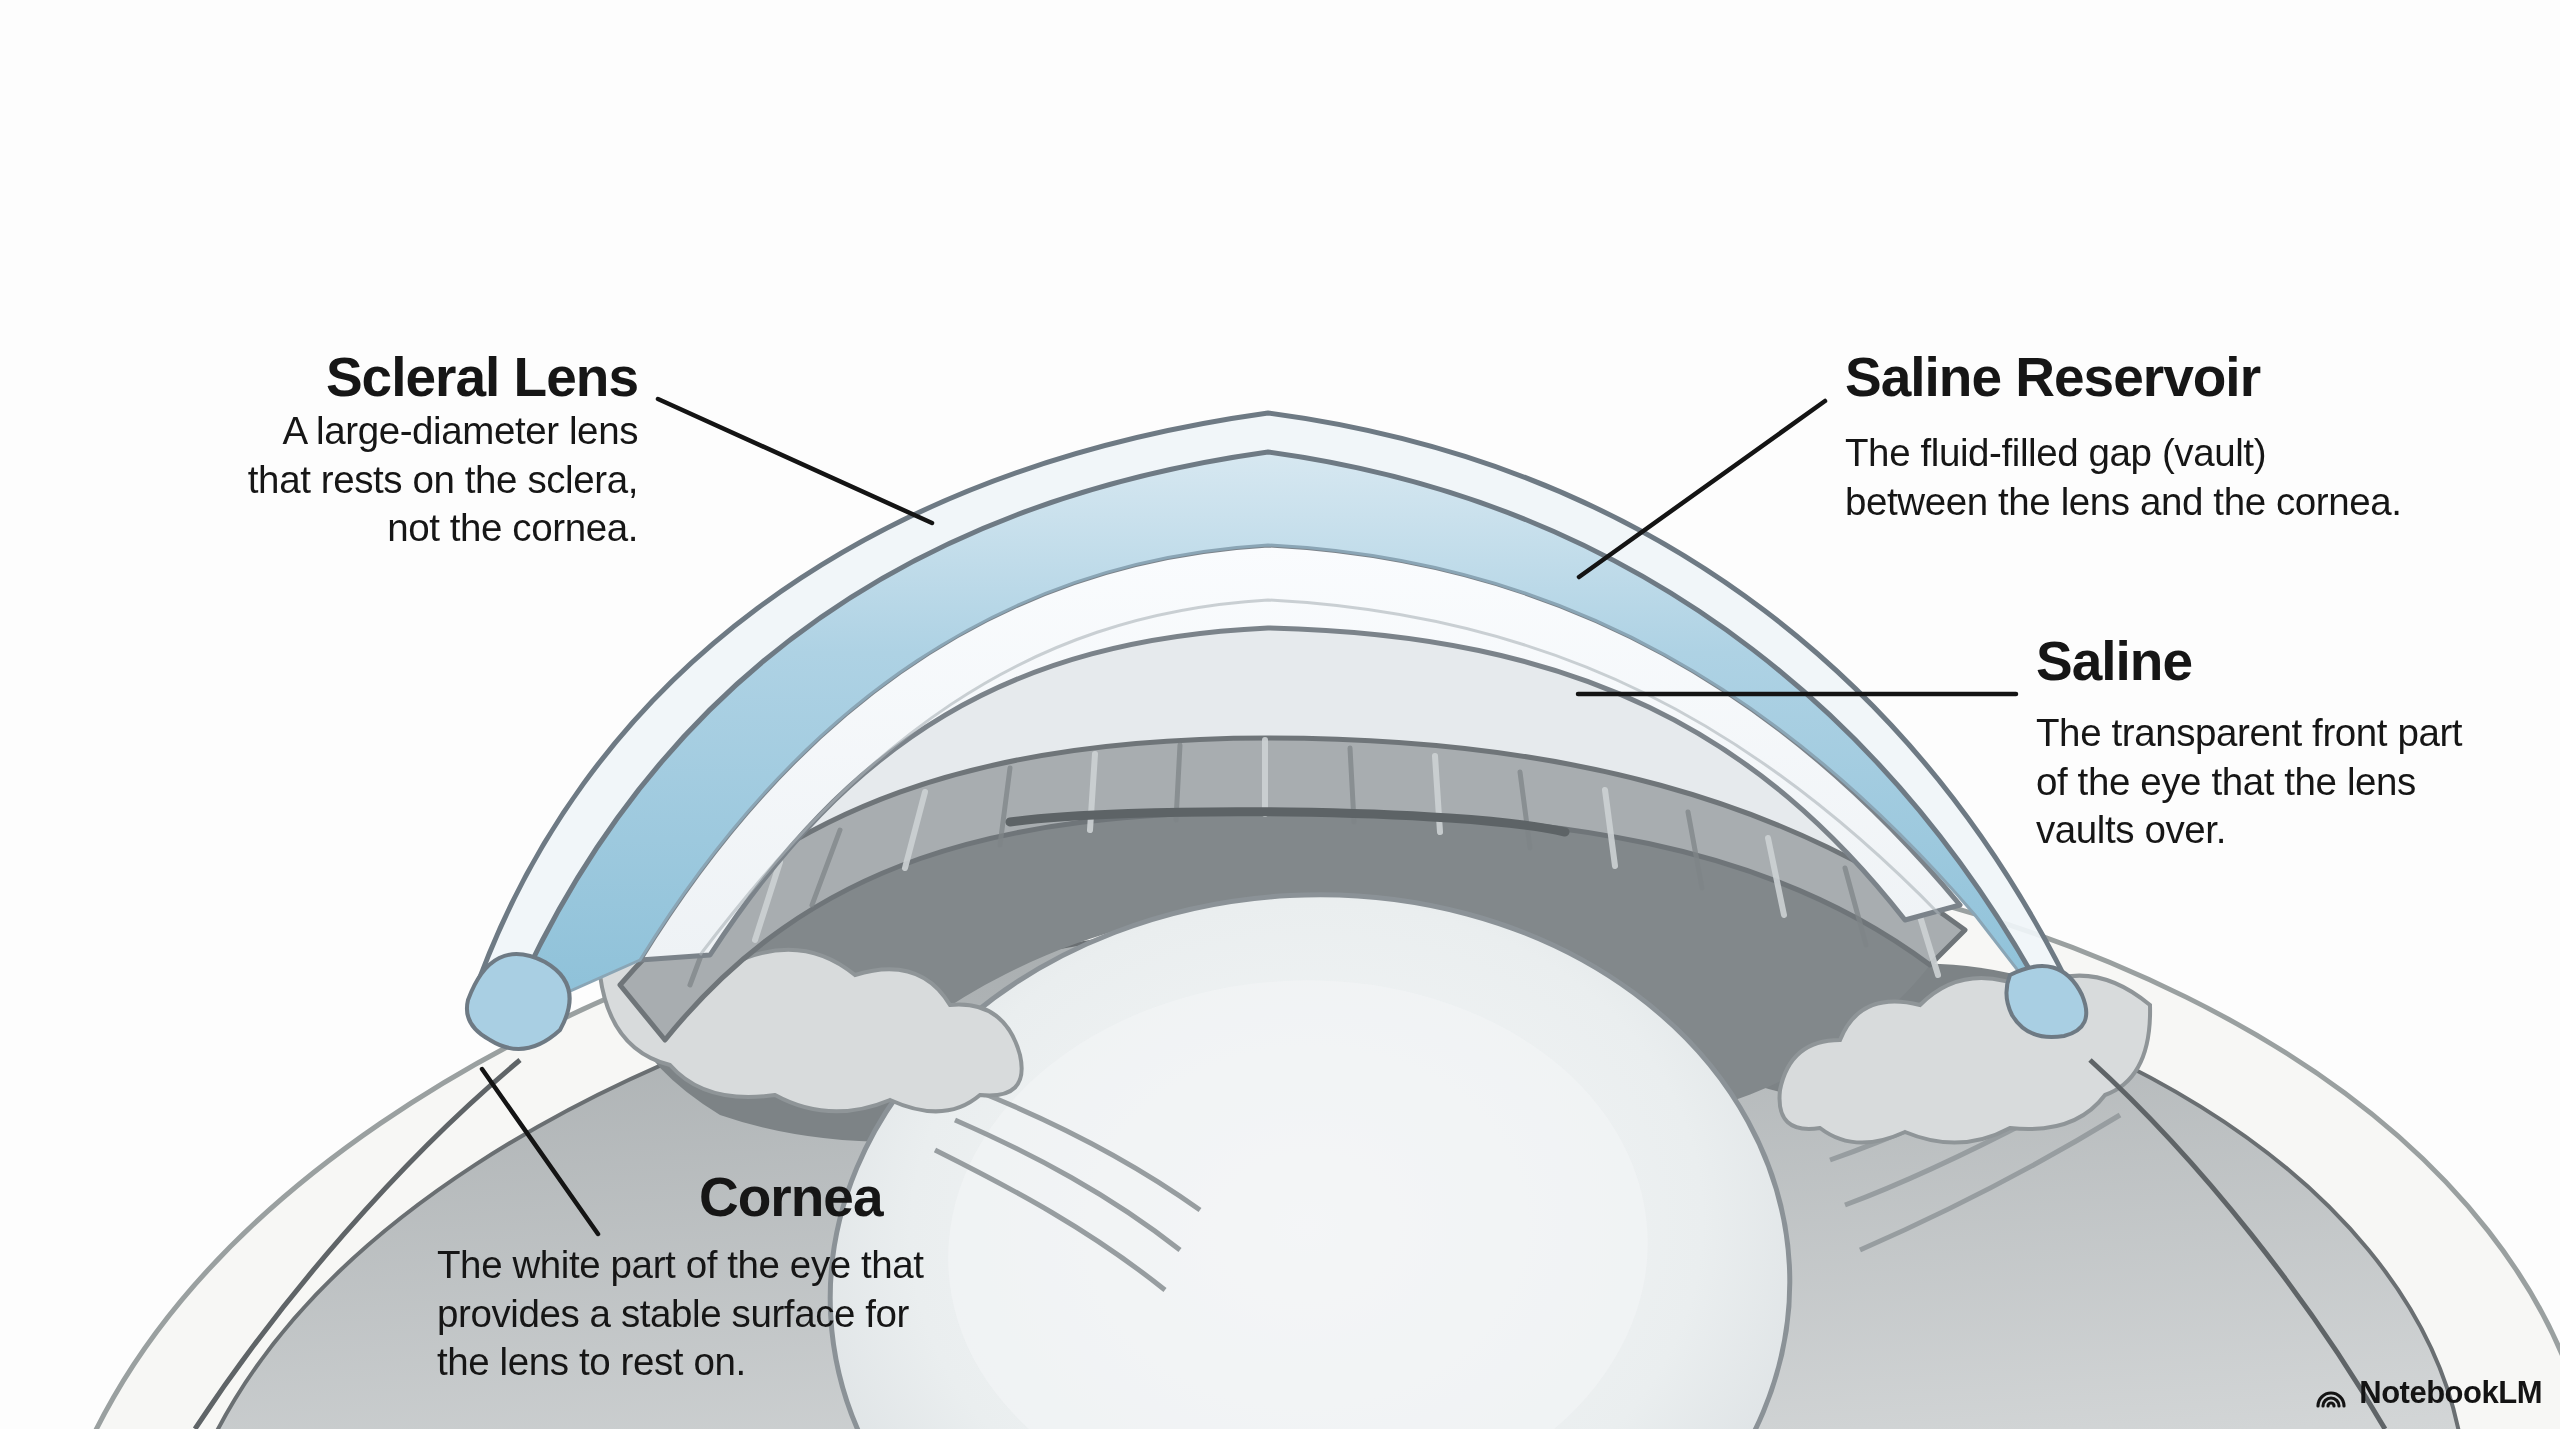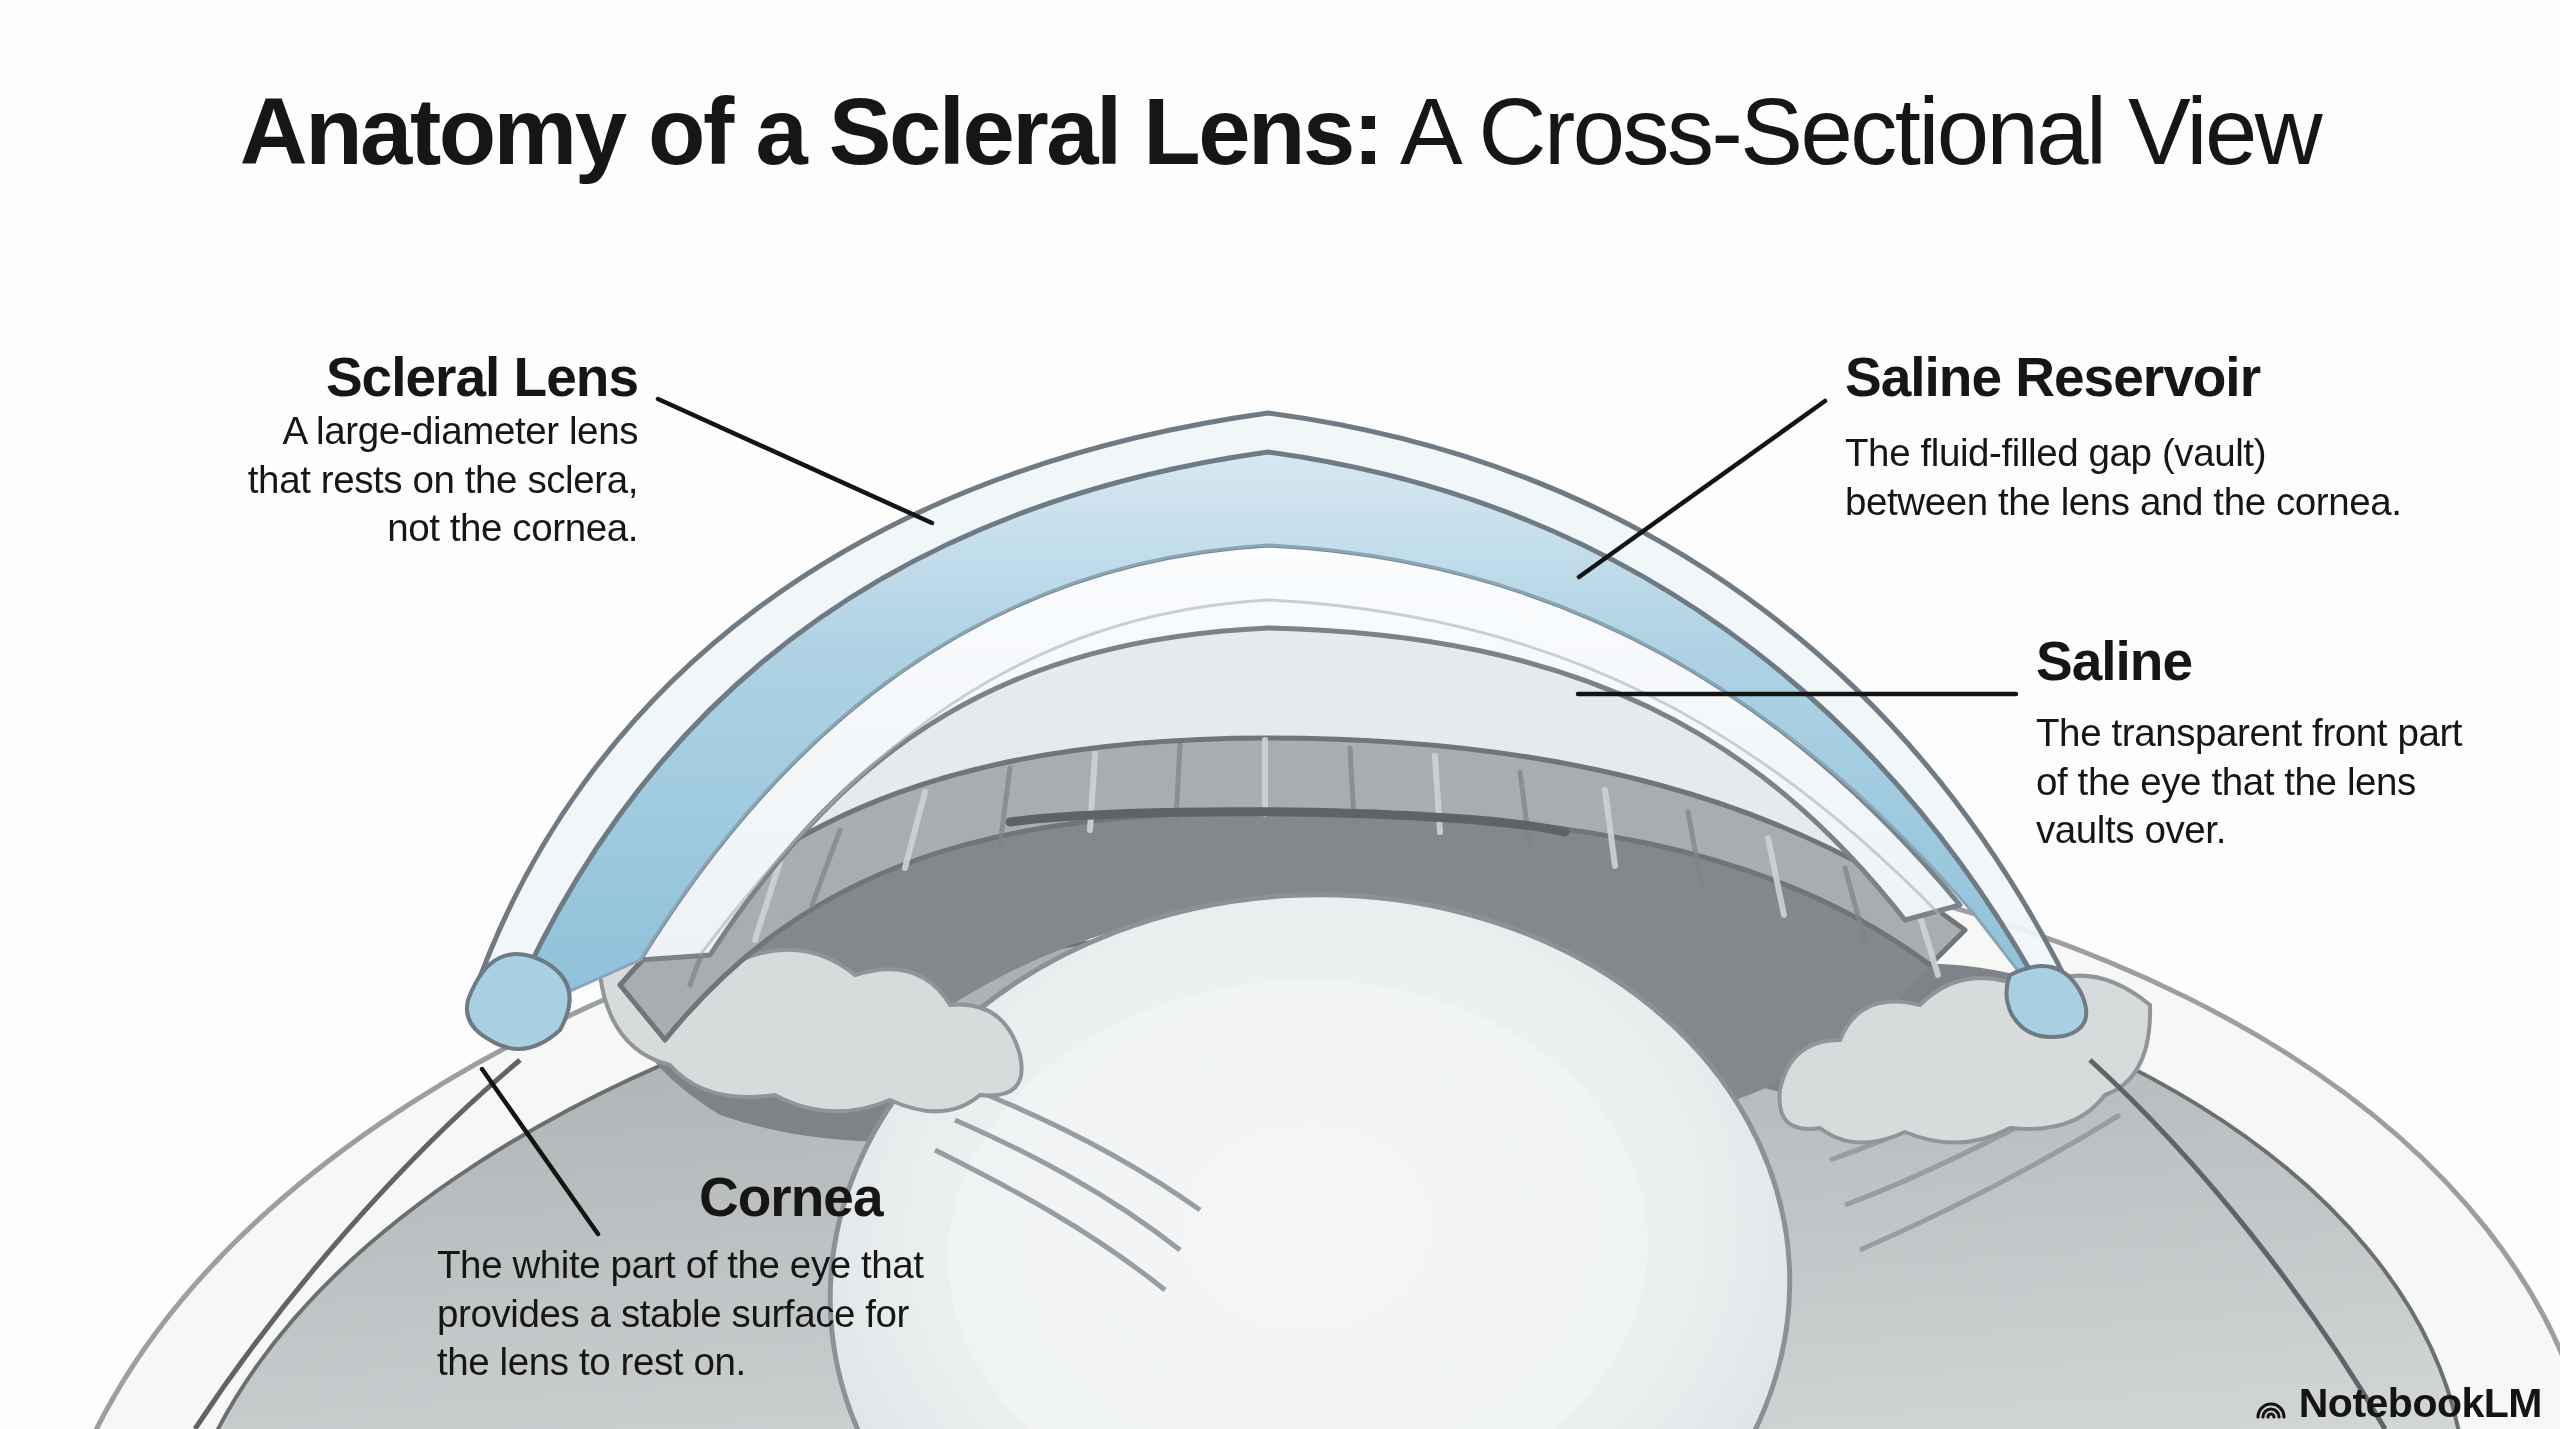--- a/index.html
+++ b/index.html
@@ -31,23 +31,23 @@
   .ann-scleral{right:1922px;top:348px;text-align:right;}
   .ann-saline{left:1845px;top:348px;text-align:left;}
   .ann-saline .desc{margin-top:22px;}
   .ann-cornea{left:2036px;top:632px;text-align:left;}
   .ann-cornea .desc{margin-top:18px;}
   .ann-sclera{left:437px;top:1168px;text-align:left;}
   .ann-sclera .heading{margin-left:262px;}
   .ann-sclera .desc{margin-top:14px;}
 
   .watermark{
-    position:absolute;right:18px;bottom:2px;
+    position:absolute;right:18px;bottom:18px;
     display:flex;align-items:center;gap:10px;
-    font-size:41px;font-weight:600;letter-spacing:-0.5px;color:#141414;
+    font-size:31px;font-weight:600;letter-spacing:-0.5px;color:#141414;
   }
   .watermark svg{display:block;}
 </style>
 </head>
 <body>
 
 <div class="canvas">
 
   <svg class="art" viewBox="0 0 2560 1429" aria-hidden="true">
     <defs>
@@ -147,23 +147,20 @@
       <path d="M 520 1060 C 400 1160 280 1300 195 1429"></path>
       <path d="M 2090 1060 C 2200 1160 2310 1300 2385 1429"></path>
     </g>
 
     <line x1="658" y1="399" x2="932" y2="523" stroke="#141414" stroke-width="4.5" stroke-linecap="round"></line>
     <line x1="1825" y1="401" x2="1579" y2="577" stroke="#141414" stroke-width="4.5" stroke-linecap="round"></line>
     <line x1="1578" y1="694" x2="2016" y2="694" stroke="#141414" stroke-width="4.5" stroke-linecap="round"></line>
     <line x1="482" y1="1069" x2="598" y2="1234" stroke="#141414" stroke-width="4.5" stroke-linecap="round"></line>
   </svg>
 
-  <div class="title">
-    <span class="t-bold">Anatomy of a Scleral Lens:</span><span class="t-reg"> A Cross-Sectional View</span>
-  </div>
 
   <div class="annotation ann-scleral">
     <div class="heading">Scleral Lens</div>
     <div class="desc">A large-diameter lens
 that rests on the sclera,
 not the cornea.</div>
   </div>
 
   <div class="annotation ann-saline">
     <div class="heading">Saline Reservoir</div>

